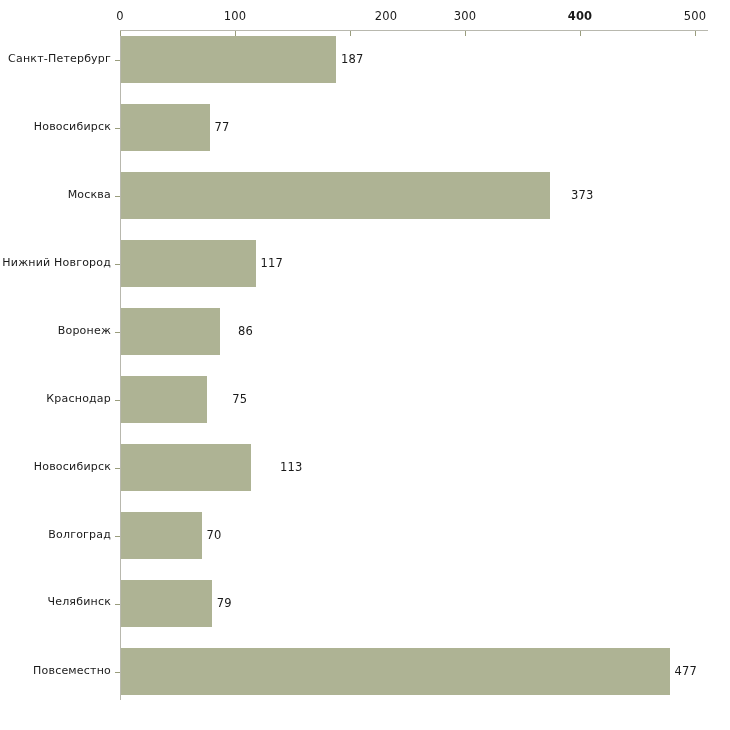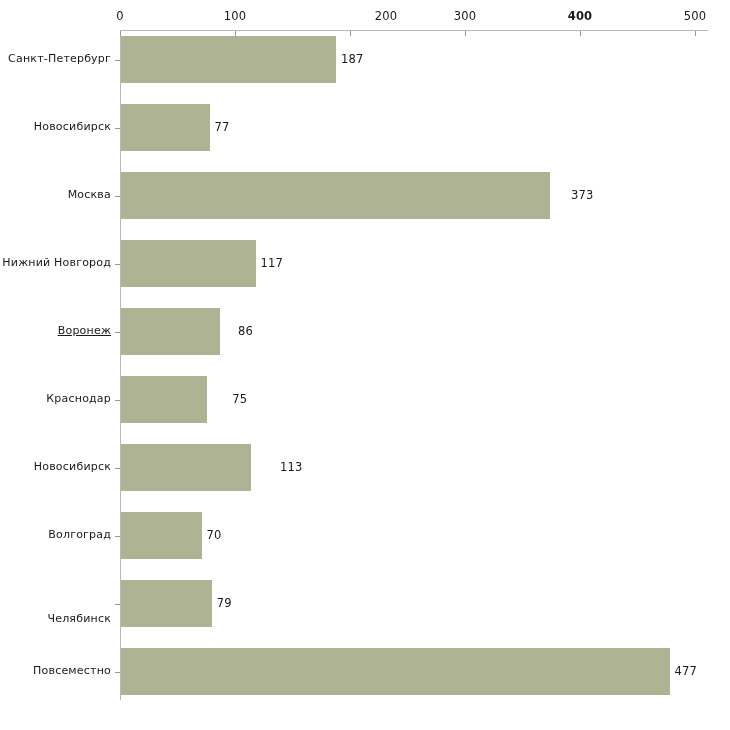--- a/index.html
+++ b/index.html
@@ -145,27 +145,27 @@
     <div id="catlabels">
         <div class="cat-tick" style="top: 59.5px;"></div>
         <div class="cat-label" style="top: 51.5px;">Санкт-Петербург</div>
         <div class="cat-tick" style="top: 127.5px;"></div>
         <div class="cat-label" style="top: 119.5px;">Новосибирск</div>
         <div class="cat-tick" style="top: 195.5px;"></div>
         <div class="cat-label" style="top: 187.5px;">Москва</div>
         <div class="cat-tick" style="top: 263.5px;"></div>
         <div class="cat-label" style="top: 255.5px;">Нижний Новгород</div>
         <div class="cat-tick" style="top: 331.5px;"></div>
-        <div class="cat-label" style="top: 323.5px; text-decoration: underline;">Воронеж</div>
+        <div class="cat-label" style="top: 323.5px;">Воронеж</div>
         <div class="cat-tick" style="top: 399.5px;"></div>
         <div class="cat-label" style="top: 391.5px;">Краснодар</div>
         <div class="cat-tick" style="top: 467.5px;"></div>
         <div class="cat-label" style="top: 459.5px;">Новосибирск</div>
         <div class="cat-tick" style="top: 535.5px;"></div>
         <div class="cat-label" style="top: 527.5px; text-align: center;">Волгоград</div>
         <div class="cat-tick" style="top: 603.5px;"></div>
-        <div class="cat-label" style="top: 612px;">Челябинск</div>
+        <div class="cat-label" style="top: 595px;">Челябинск</div>
         <div class="cat-tick" style="top: 671.5px;"></div>
         <div class="cat-label" style="top: 663.5px;">Повсеместно</div>
       </div>
 
   </div>
 </div>
 
 </body></html>

